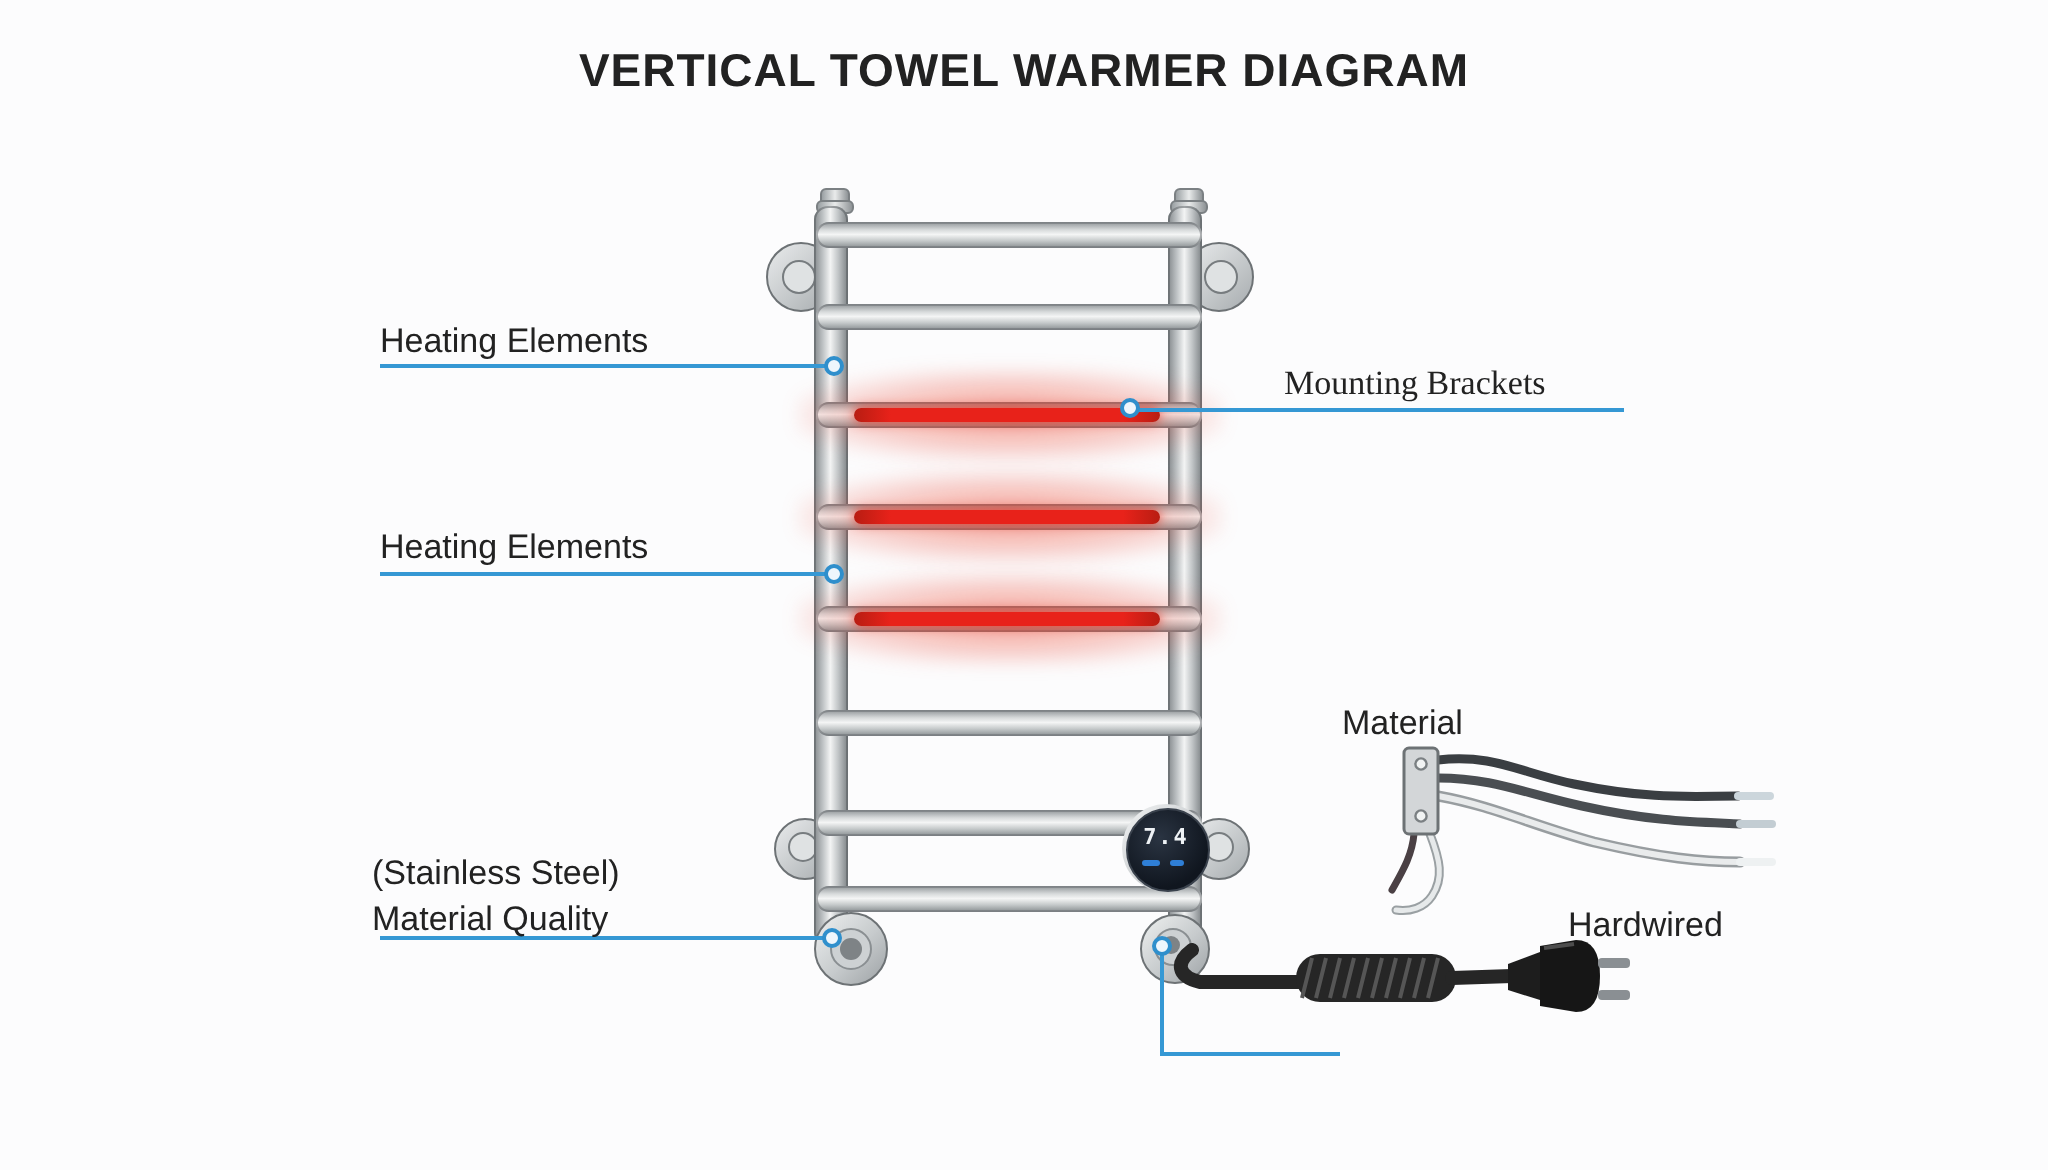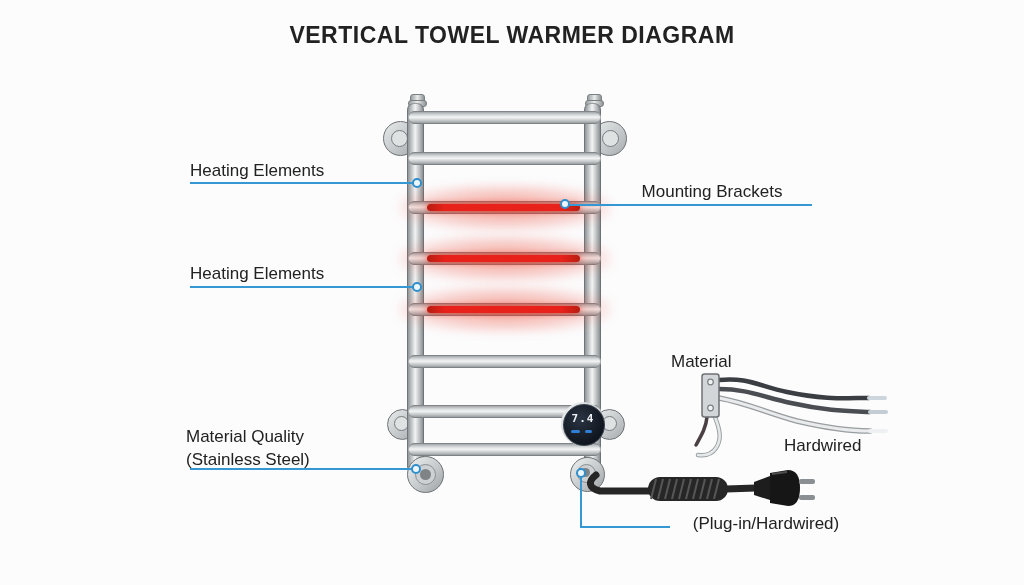--- a/index.html
+++ b/index.html
@@ -155,24 +155,23 @@
   <div class="leader" style="left:580px;top:526px;width:90px;height:2px;"></div>
 
   <div class="marker" style="left:412px;top:178px;"></div>
   <div class="marker" style="left:560px;top:199px;"></div>
   <div class="marker" style="left:412px;top:282px;"></div>
   <div class="marker" style="left:411px;top:464px;"></div>
   <div class="marker" style="left:576px;top:468px;"></div>
 
   <div class="lbl" style="left:190px;top:159px;">Heating Elements</div>
   <div class="lbl" style="left:190px;top:262px;">Heating Elements</div>
-  <div class="lbl" style="left:612px;top:180px;width:200px;text-align:center;">Mounting Brackets</div>
+  <div class="lbl" style="left:642px;top:180px;width:200px;text-align:left;font-family:Liberation Serif, serif;">Mounting Brackets</div>
   <div class="lbl" style="left:186px;top:425px;">
+    <div>(Stainless Steel)</div>
     <div>Material Quality</div>
-    <div>(Stainless Steel)</div>
   </div>
   <div class="lbl" style="left:671px;top:350px;">Material</div>
-  <div class="lbl" style="left:784px;top:434px;">Hardwired</div>
+  <div class="lbl" style="left:784px;top:451px;">Hardwired</div>
   <div class="lbl" style="left:651px;top:512px;width:230px;text-align:center;">
-    <div>(Plug-in/Hardwired)</div>
   </div>
 
 </div>
 
 </body></html>

